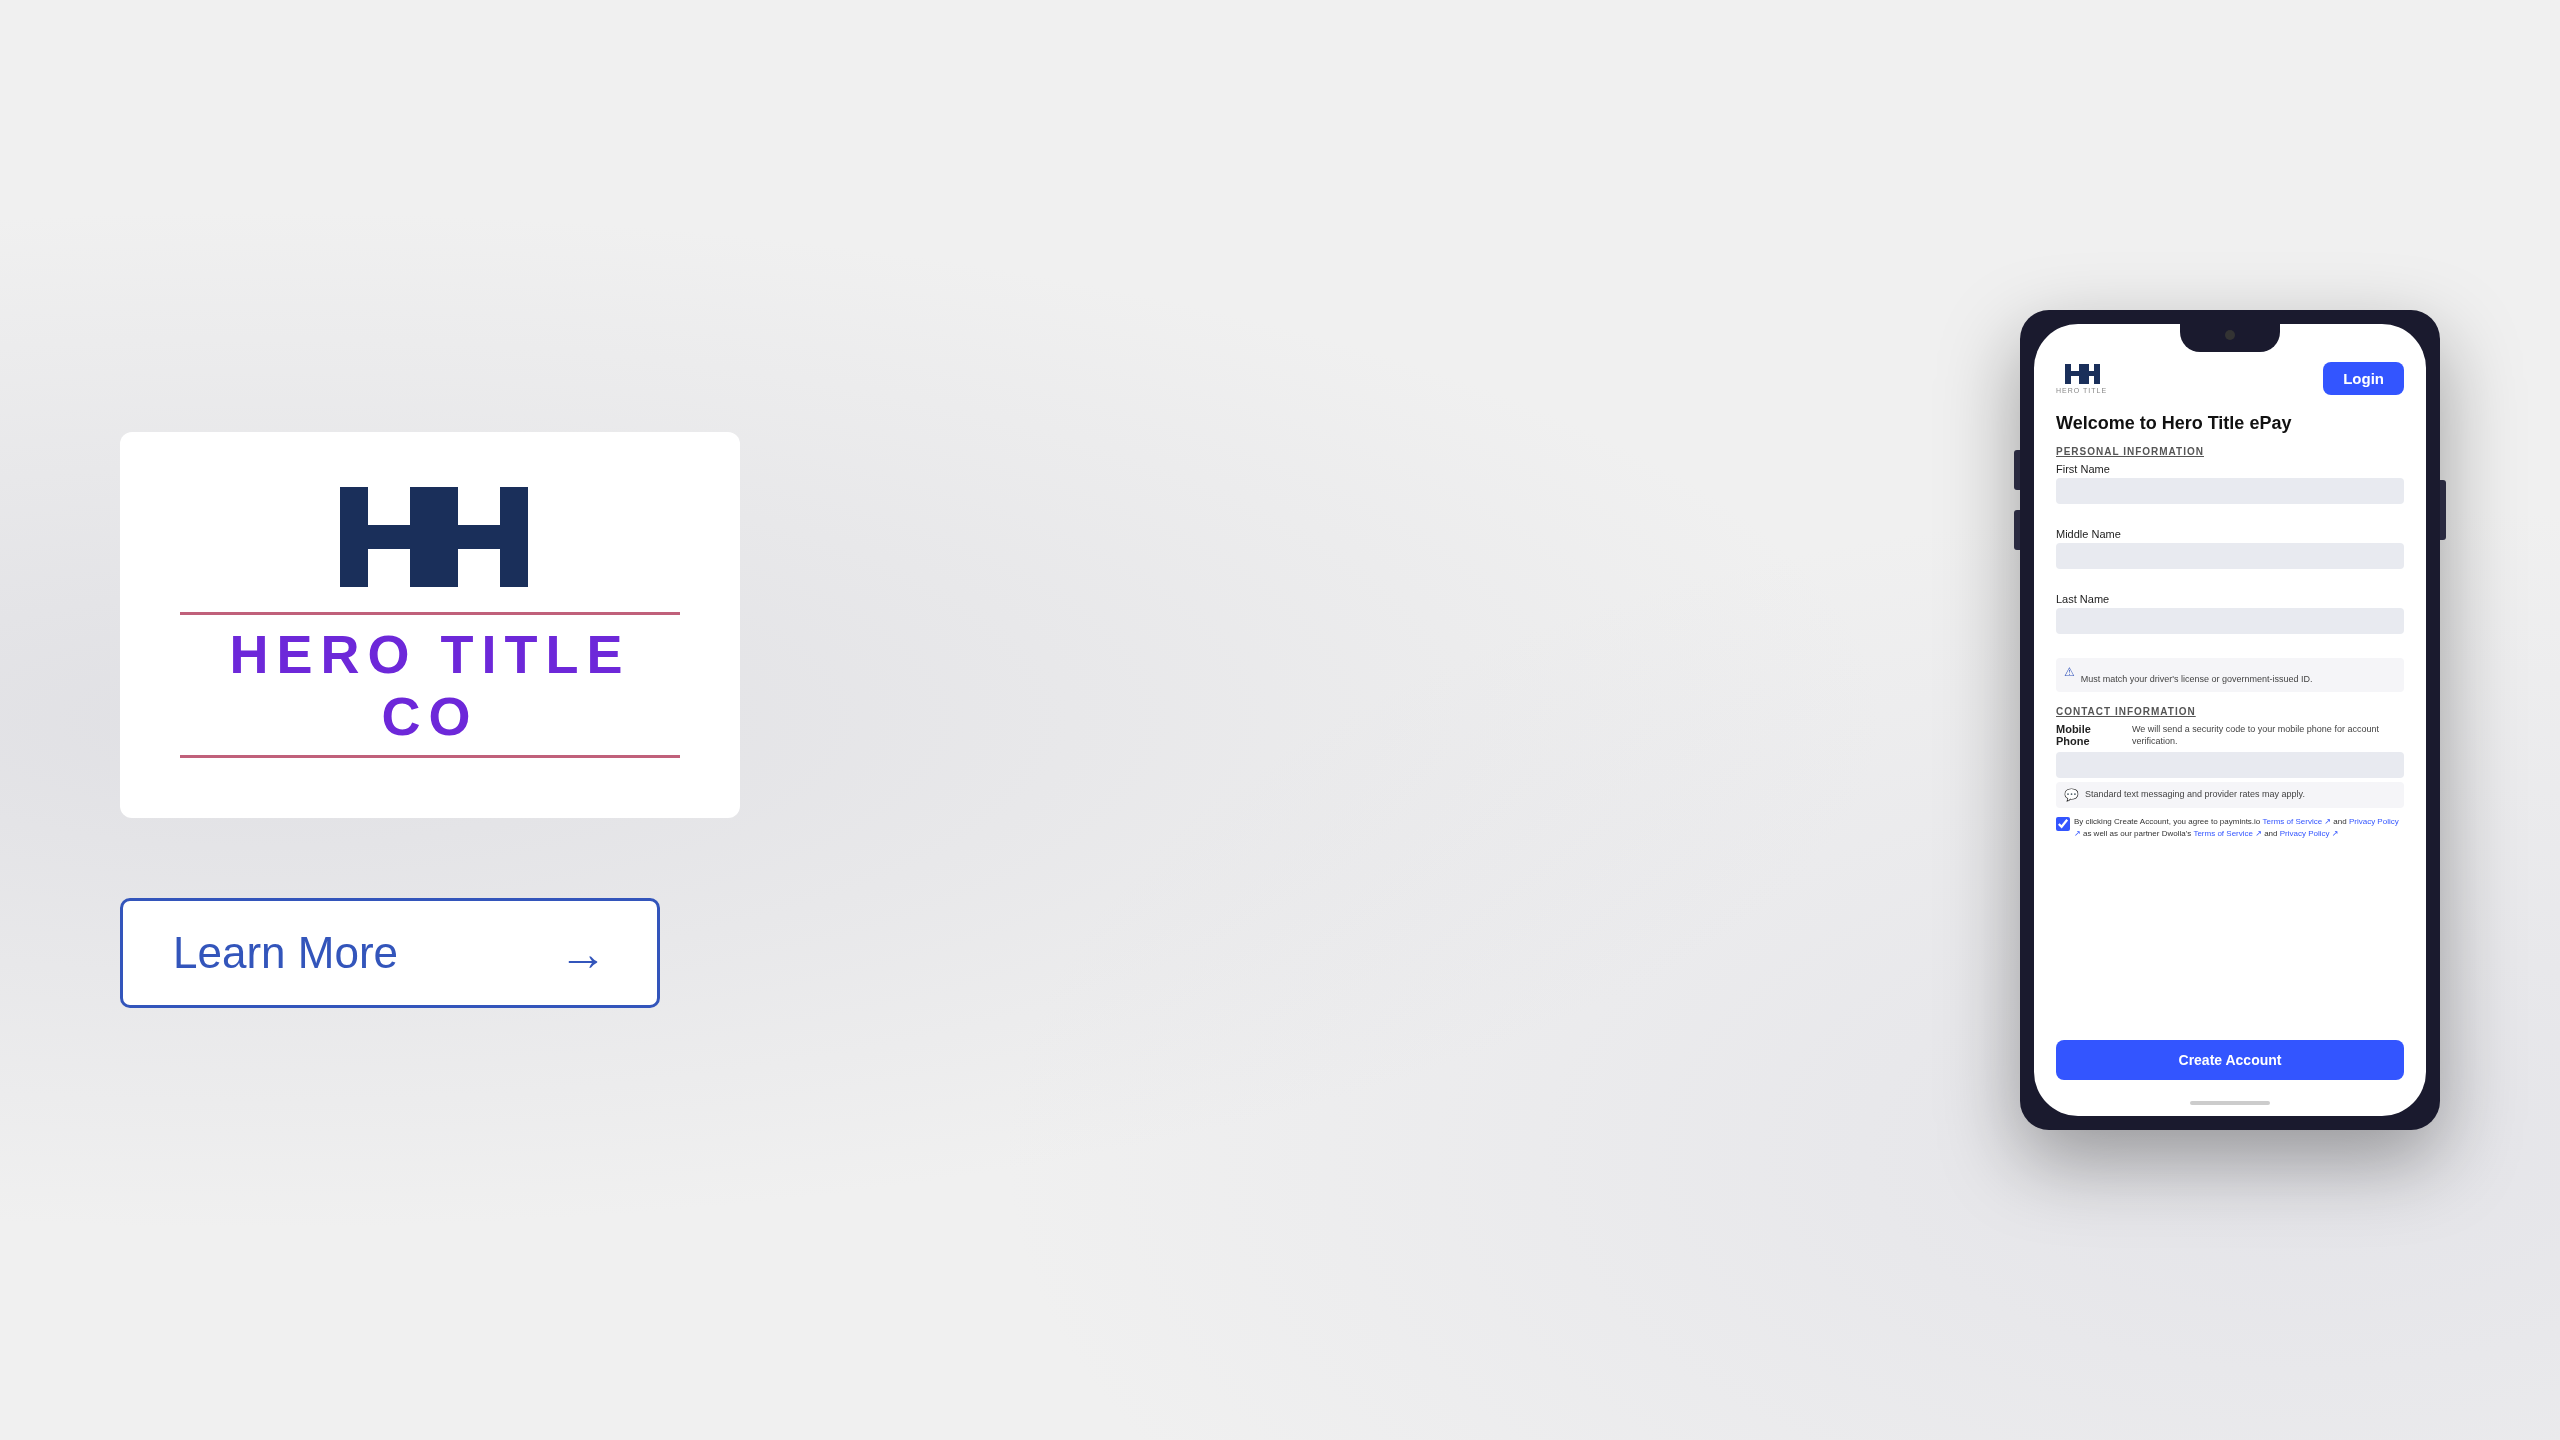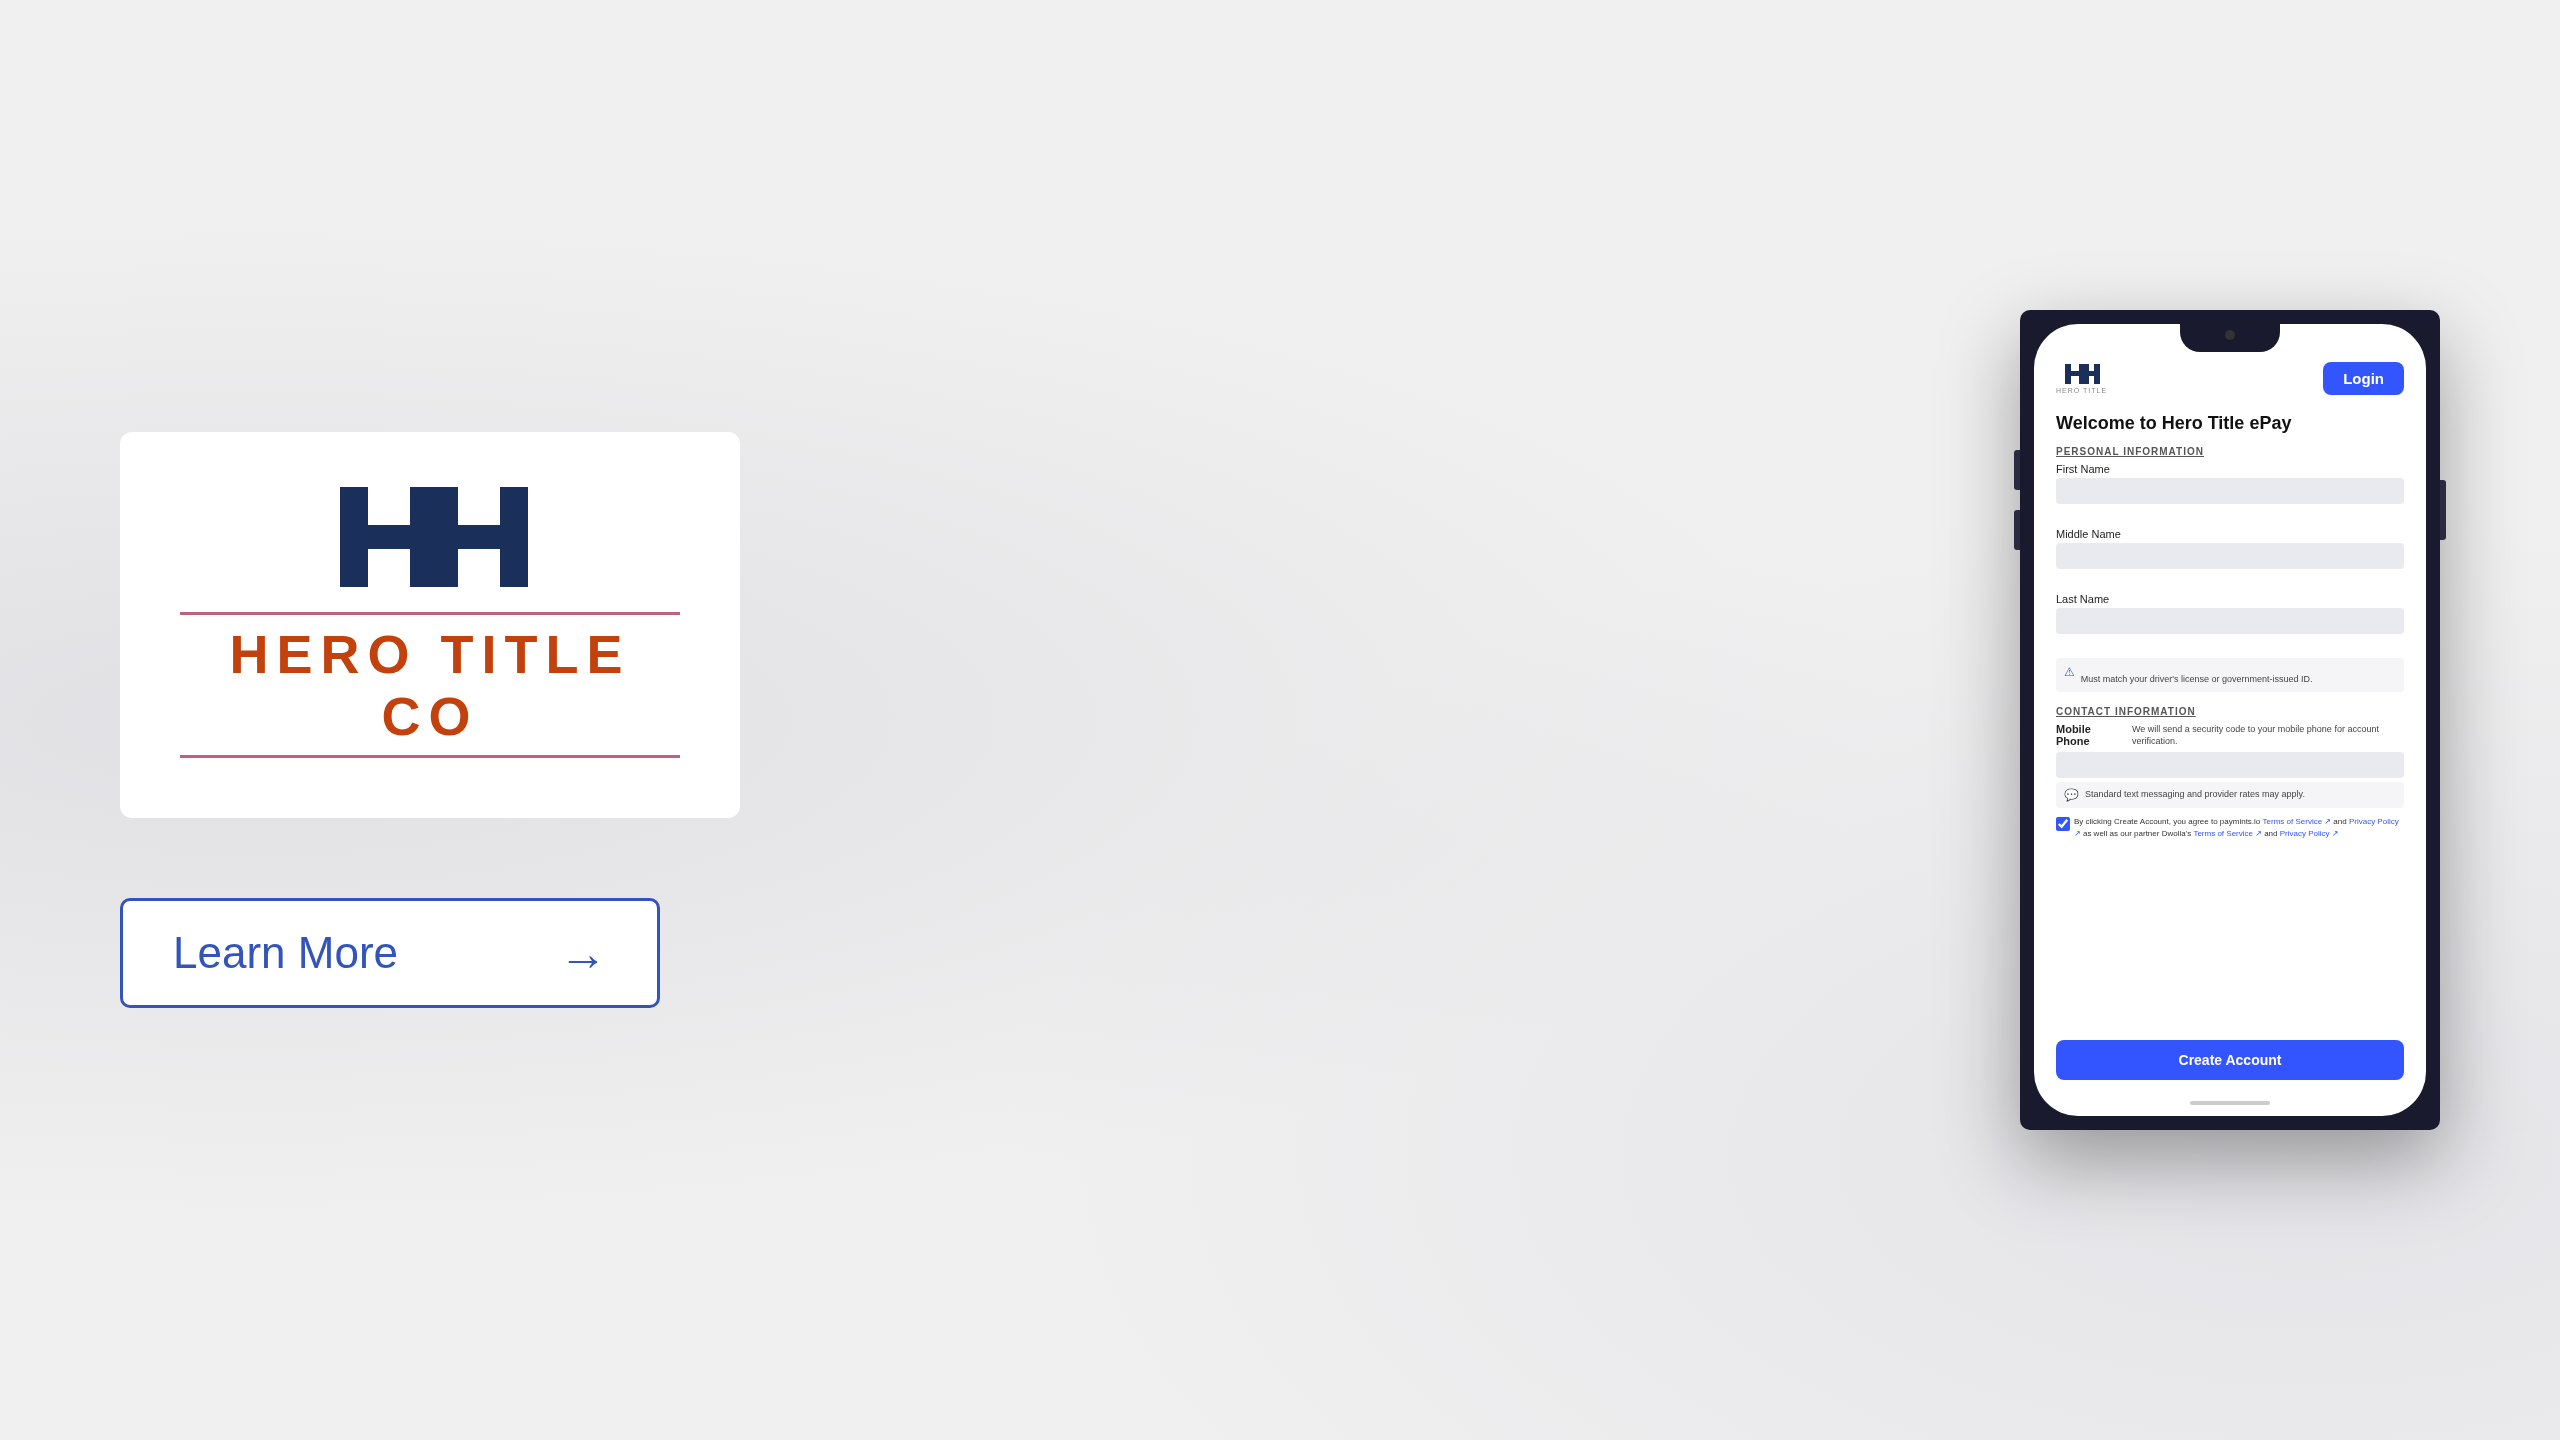--- a/index.html
+++ b/index.html
@@ -49,21 +49,21 @@
 
     .logo-icon {
       width: 200px;
       height: 110px;
       margin-bottom: 20px;
     }
 
     .logo-text {
       font-size: 54px;
       font-weight: 700;
-      color: #c2410c;
+      color: #6d28d9;
       letter-spacing: 8px;
       border-top: 3px solid #c0607a;
       border-bottom: 3px solid #c0607a;
       padding: 8px 0;
       width: 100%;
       text-align: center;
     }
 
     .main-heading {
       font-size: 90px;
@@ -98,21 +98,21 @@
       z-index: 1;
       display: flex;
       align-items: center;
       justify-content: center;
     }
 
     .phone {
       width: 420px;
       height: 820px;
       background: #1a1a2e;
-      border-radius: 10px;
+      border-radius: 29px;
       padding: 14px;
       box-shadow: 0 30px 80px rgba(0,0,0,0.35);
       position: relative;
     }
 
     
     .phone::before {
       content: '';
       position: absolute;
       top: 14px;

